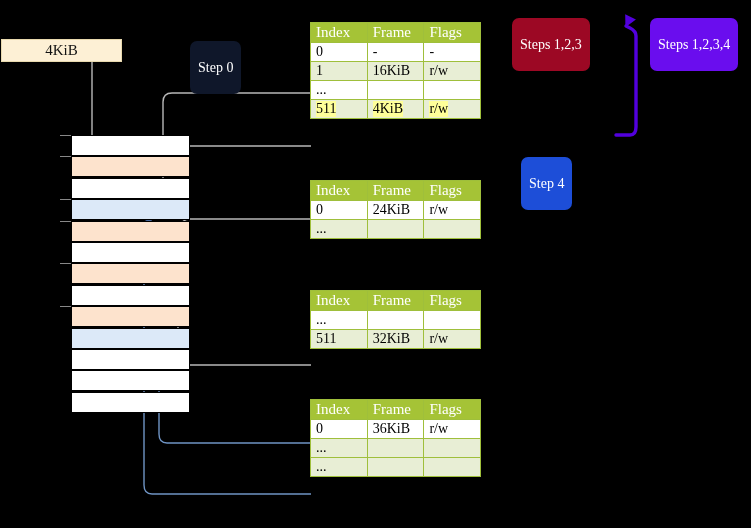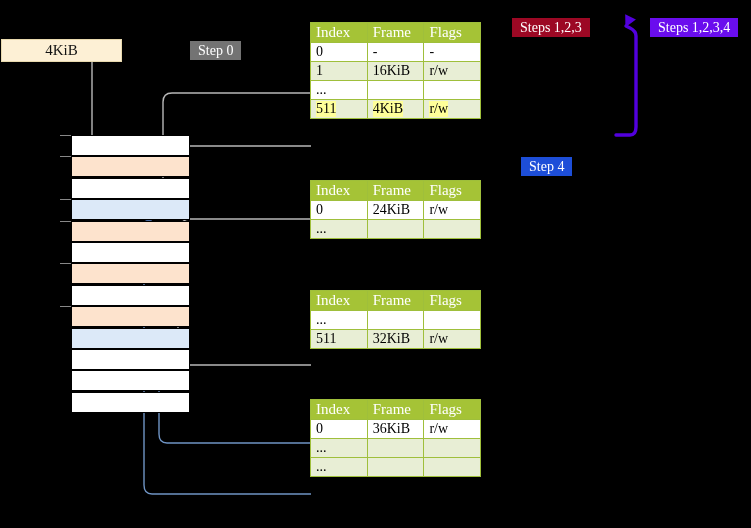--- a/index.html
+++ b/index.html
@@ -26,23 +26,23 @@
   .memrow{
     position:absolute;left:0;width:119px;height:21px;
     box-sizing:border-box;border:1px solid #000;background:#ffffff;
   }
   .memrow.orange{background:#fde3cd;}
   .memrow.blue{background:#dce9f8;}
   .tick{position:absolute;left:-11px;width:11px;height:0;border-top:1px solid #888;}
 
   
   .badge{
-    position:absolute;height:19px;padding:0 8px;
+    position:absolute;height:19px;padding:17px 8px;
     display:flex;align-items:center;justify-content:center;
-    font-size:14px;line-height:1;color:#ffffff;white-space:nowrap;
+    font-size:14px;line-height:1;color:#ffffff;white-space:nowrap;border-radius:7px;
   }
   .badge.red{background:#9c0824;}
   .badge.violet{background:#6a0dee;text-align:center;}
 
   
   .ptable{
     position:absolute;width:171px;
     border-collapse:collapse;border:1px solid #9fbf3b;
     background:#ffffff;font-size:14px;
   }
@@ -117,21 +117,21 @@
 
     <g>
       <path d="M616,135 L630,135 C634,135 636,132 636,127 L636,36 C636,32 634,30 630,28 L626,26" fill="none" stroke="#5200dd" stroke-width="3.4" stroke-linecap="round" stroke-linejoin="round" marker-end="url(#aviolet)"></path>
     </g>
   </svg>
 
   <div class="kib-box">
     <span>4KiB</span>
   </div>
 
-  <div class="badge red" style="left: 190px; top: 41px; background: #737373;">
+  <div class="badge red" style="left: 190px; top: 41px; background: #0f172a;">
       <span>Step 0</span>
     </div>
   <div class="badge red" style="left: 512px; top: 18px; background: rgb(156, 8, 36);">
       <span>Steps 1,2,3</span>
     </div>
   <div class="badge violet" style="left: 650px; top: 18px; background: rgb(106, 13, 238);">
       <span>Steps 1,2,3,4</span>
     </div>
   <div class="badge red" style="left: 521px; top: 157px; background: #1d4ed8;">
       <span>Step 4</span>

